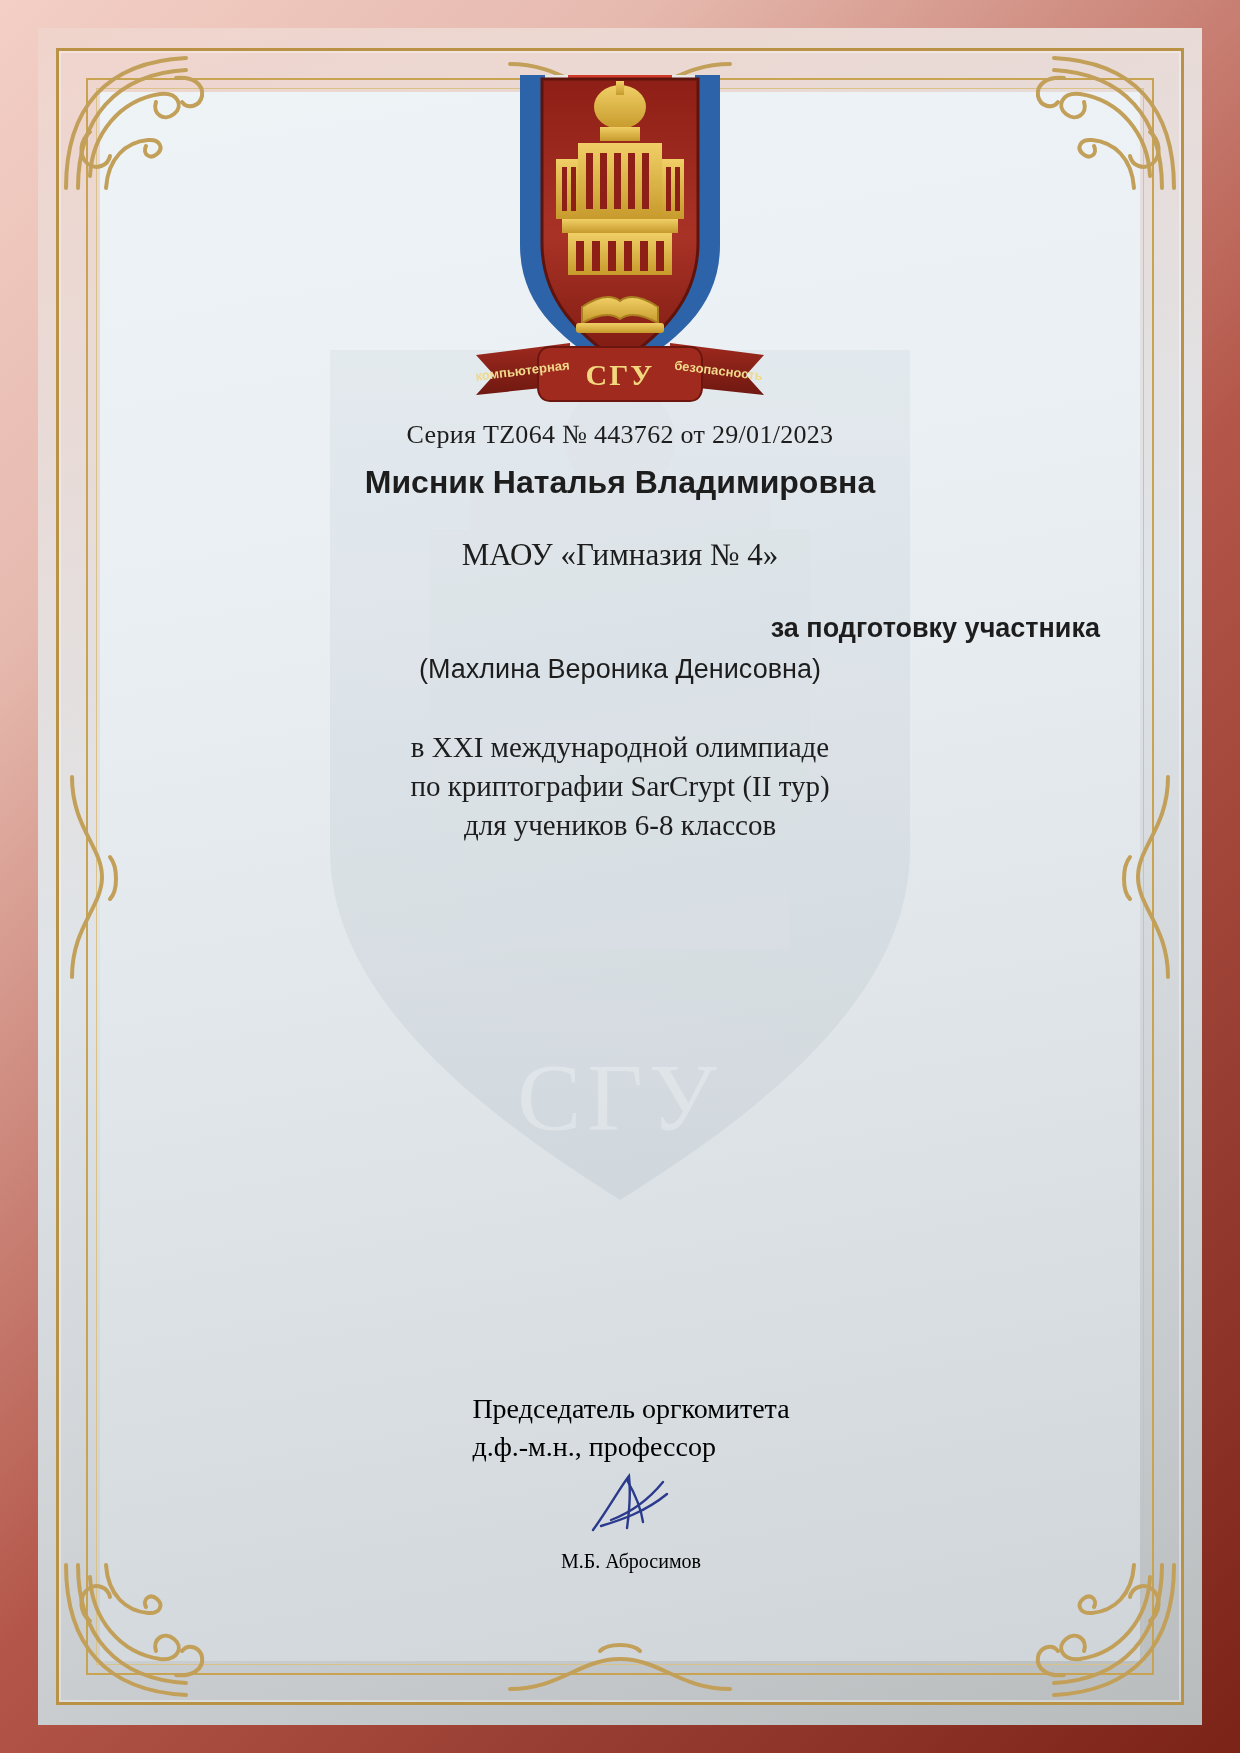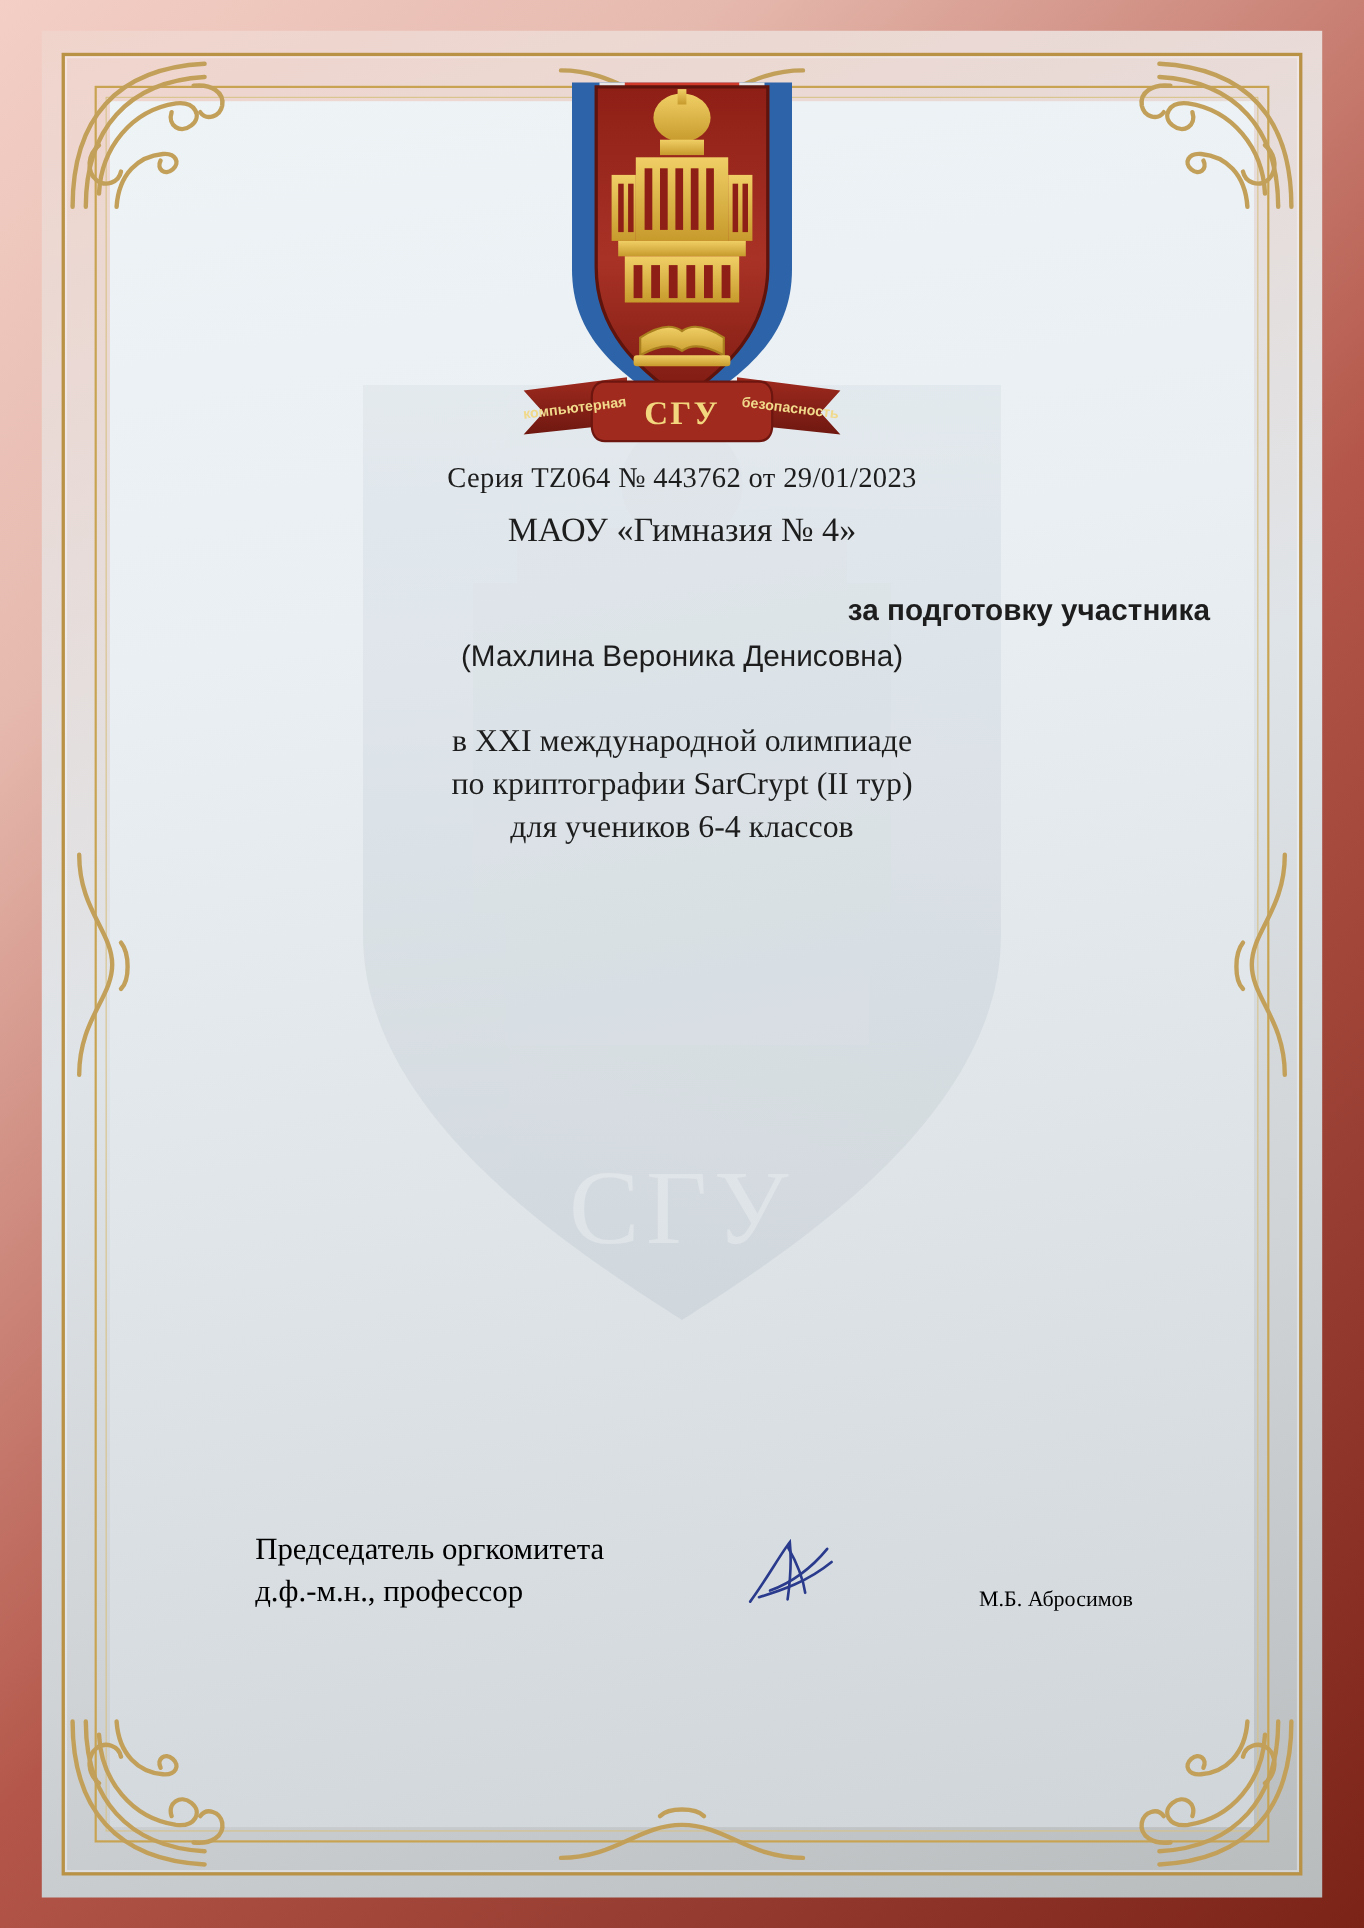--- a/index.html
+++ b/index.html
@@ -173,22 +173,23 @@
     margin: 0 0 6px 0;
   }
 
   
   .sign-block {
     position: absolute;
     left: 232px;
     right: 210px;
     top: 1390px;
     display: flex;
-    align-items: flex-end;
+    align-items: center;
     justify-content: space-between;
+    flex-direction: column;
   }
   .sign-left {
     text-align: left;
     font-size: 28px;
     line-height: 1.35;
   }
   .sign-mid {
     width: 150px;
     display: flex;
     align-items: center;
@@ -356,26 +357,27 @@
     <path d="M26 300 L120 288 L120 330 L26 340 L44 320 Z" fill="url(#ribbong)"></path>
     <path d="M314 300 L220 288 L220 330 L314 340 L296 320 Z" fill="url(#ribbong)"></path>
     <path d="M100 292 H240 C248 292 252 298 252 306 V332 C252 340 248 346 240 346 H100 C92 346 88 340 88 332 V306 C88 298 92 292 100 292 Z" fill="#a02a1e" stroke="#6d160f" stroke-width="2"></path>
     <text x="73" y="320" text-anchor="middle" font-family="'Liberation Sans', sans-serif" font-size="13" font-weight="bold" fill="#f0d98a" transform="rotate(-7 73 320)">компьютерная</text>
     <text x="268" y="320" text-anchor="middle" font-family="'Liberation Sans', sans-serif" font-size="13" font-weight="bold" fill="#f0d98a" transform="rotate(7 268 320)">безопасность</text>
     <text x="170" y="330" text-anchor="middle" font-family="'Liberation Serif', serif" font-size="30" font-weight="bold" fill="#f2d77f" letter-spacing="2">СГУ</text>
   </svg>
 
   <div class="content">
     <div class="serial">Серия TZ064 № 443762 от 29/01/2023</div>
+    <div class="recipient">Мисник Наталья Владимировна</div>
     <div class="org">МАОУ «Гимназия № 4»</div>
     <div class="reason">за подготовку участника</div>
     <div class="participant">(Махлина Вероника Денисовна)</div>
     <div class="event-line">в XXI международной олимпиаде</div>
     <div class="event-line">по криптографии SarCrypt (II тур)</div>
-    <div class="event-line">для учеников 6-4 классов</div>
+    <div class="event-line">для учеников 6-8 классов</div>
   </div>
 
   <div class="sign-block">
     <div class="sign-left">
       <div>Председатель оргкомитета</div>
       <div>д.ф.-м.н., профессор</div>
     </div>
     <div class="sign-mid">
       <svg width="120" height="72" viewBox="0 0 120 72">
         <g fill="none" stroke="#2a3a8c" stroke-width="2.4" stroke-linecap="round">

